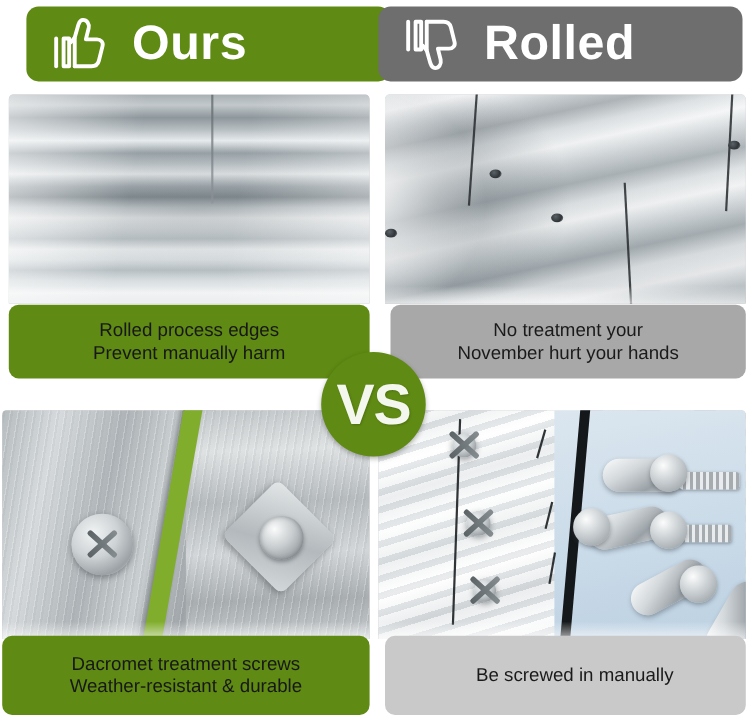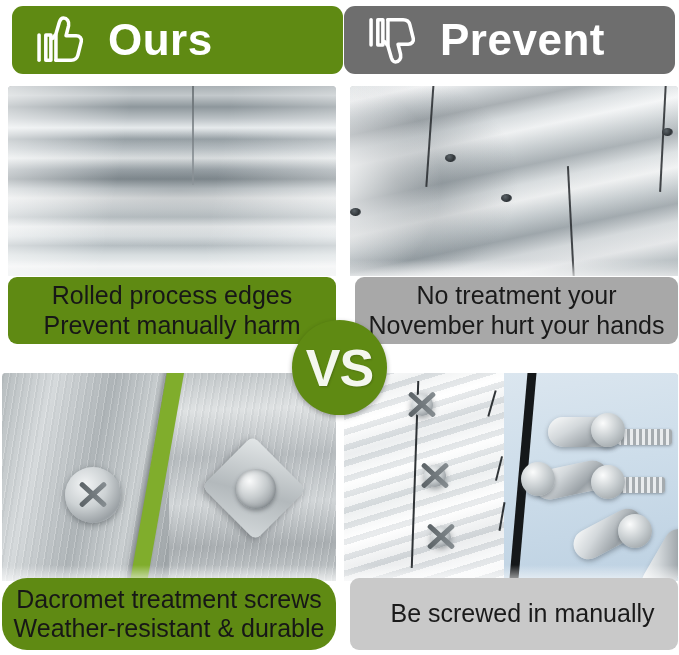--- a/index.html
+++ b/index.html
@@ -4,45 +4,45 @@
 <style>
   html,body{margin:0;padding:0;background:#ffffff;}
   body{width:679px;height:655px;overflow:hidden;
        font-family:"Liberation Sans","DejaVu Sans",sans-serif;}
 
   .stage{position:relative;width:679px;height:655px;background:#ffffff;}
 
   
   .hdr{position:absolute;top:6px;height:68px;border-radius:11px;
        display:flex;align-items:center;box-sizing:border-box;}
-  .hdr.ours{left:12px;width:331px;background:#5f8a13;padding-left:22px;}
+  .hdr.ours{left:24px;width:331px;background:#5f8a13;padding-left:22px;}
   .hdr.others{left:344px;width:331px;background:#6e6e6e;padding-left:22px;}
   .hdr .lbl{color:#ffffff;font-size:44px;font-weight:bold;letter-spacing:.5px;
             line-height:1;margin-left:20px;}
   .hdr .thumb{width:54px;height:54px;flex:0 0 auto;}
 
   
   .photo{position:absolute;overflow:hidden;background:#c9ccce;}
   .p-tl{left:8px;  top:86px; width:328px;height:190px;border-radius:4px 4px 0 0;}
   .p-tr{left:350px;top:86px; width:328px;height:190px;border-radius:4px 4px 0 0;}
   .p-bl{left:2px;  top:373px;width:334px;height:208px;border-radius:4px 4px 0 0;}
   .p-br{left:344px;top:373px;width:334px;height:208px;border-radius:4px 4px 0 0;}
 
   
   .cap{position:absolute;box-sizing:border-box;display:flex;flex-direction:column;
        align-items:center;justify-content:center;border-radius:9px;
-       font-size:25px;line-height:1.18;color:#1d1d1d;}
+       font-size:17px;line-height:1.18;color:#1d1d1d;}
   .cap span{white-space:nowrap;}
   .cap.green{background:#5f8a13;color:#171717;}
   .cap.gray {background:#a8a8a8;color:#1a1a1a;}
   .cap.lgray{background:#c9c9c9;color:#1a1a1a;padding-left:17px;}
 
   .c-tl{left:8px;  top:277px;width:328px;height:67px;}
   .c-tr{left:355px;top:277px;width:323px;height:67px;}
-  .c-bl{left:2px;  top:578px;width:334px;height:72px;border-radius:25px;}
+  .c-bl{left:2px;  top:578px;width:334px;height:72px;}
   .c-br{left:350px;top:578px;width:328px;height:72px;}
 
   
   .vs{position:absolute;left:292px;top:320px;width:95px;height:95px;border-radius:50%;
       background:#5f8a13;display:flex;align-items:center;justify-content:center;
       box-shadow:0 2px 5px rgba(0,0,0,.30);z-index:9;}
   .vs-t{color:#f4f7ee;font-size:52px;font-weight:bold;letter-spacing:-1px;
         line-height:1;text-shadow:1px 1px 2px rgba(0,0,0,.18);}
 
   
@@ -152,21 +152,21 @@
 
   <div class="hdr others">
     <svg class="thumb" viewBox="0 0 64 64">
       <g fill="none" stroke="#ffffff" stroke-width="4.2" stroke-linejoin="round" stroke-linecap="round">
         <path d="M6 38 V8"></path>
         <path d="M14 38 h6 V8 h-6 z"></path>
         <path d="M26 8 h18 c4 0 7 2 8 6 l4 16 c1 4-2 7-6 7 H38 l3 12 c1 5-2 9-6 9 -3 0-4-2-5-5 l-4-14 -4-5"></path>
         <path d="M26 38 V8"></path>
       </g>
     </svg>
-    <span class="lbl">Prevent</span>
+    <span class="lbl">Rolled</span>
   </div>
 
   <div class="photo p-tl">
     <div class="f-tl"></div>
     <div class="seam-tl"></div>
     <div class="glossbottom"></div>
   </div>
 
   <div class="photo p-tr">
     <div class="f-tr"></div>

